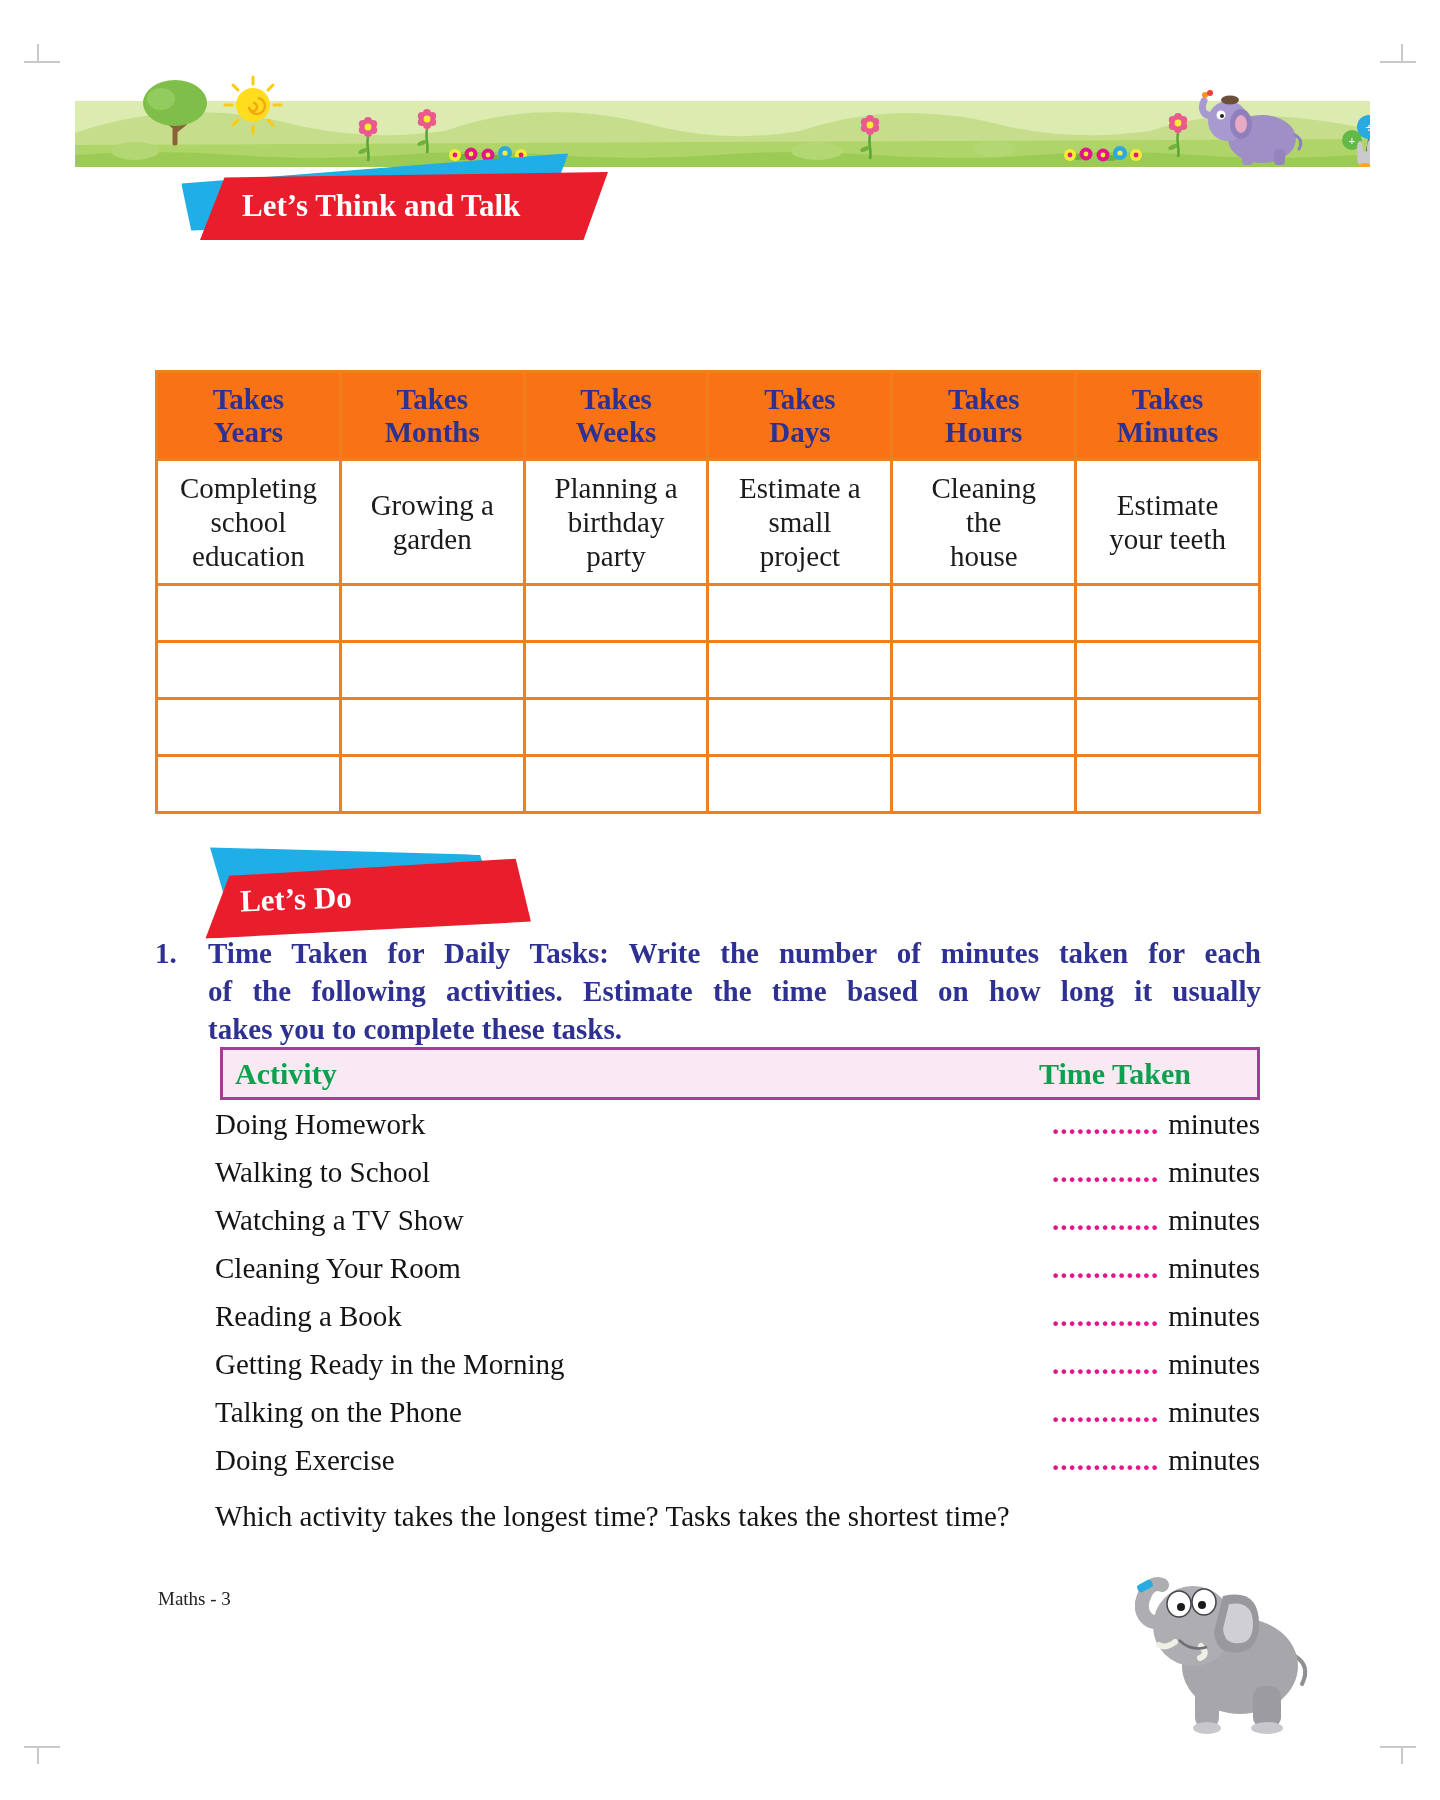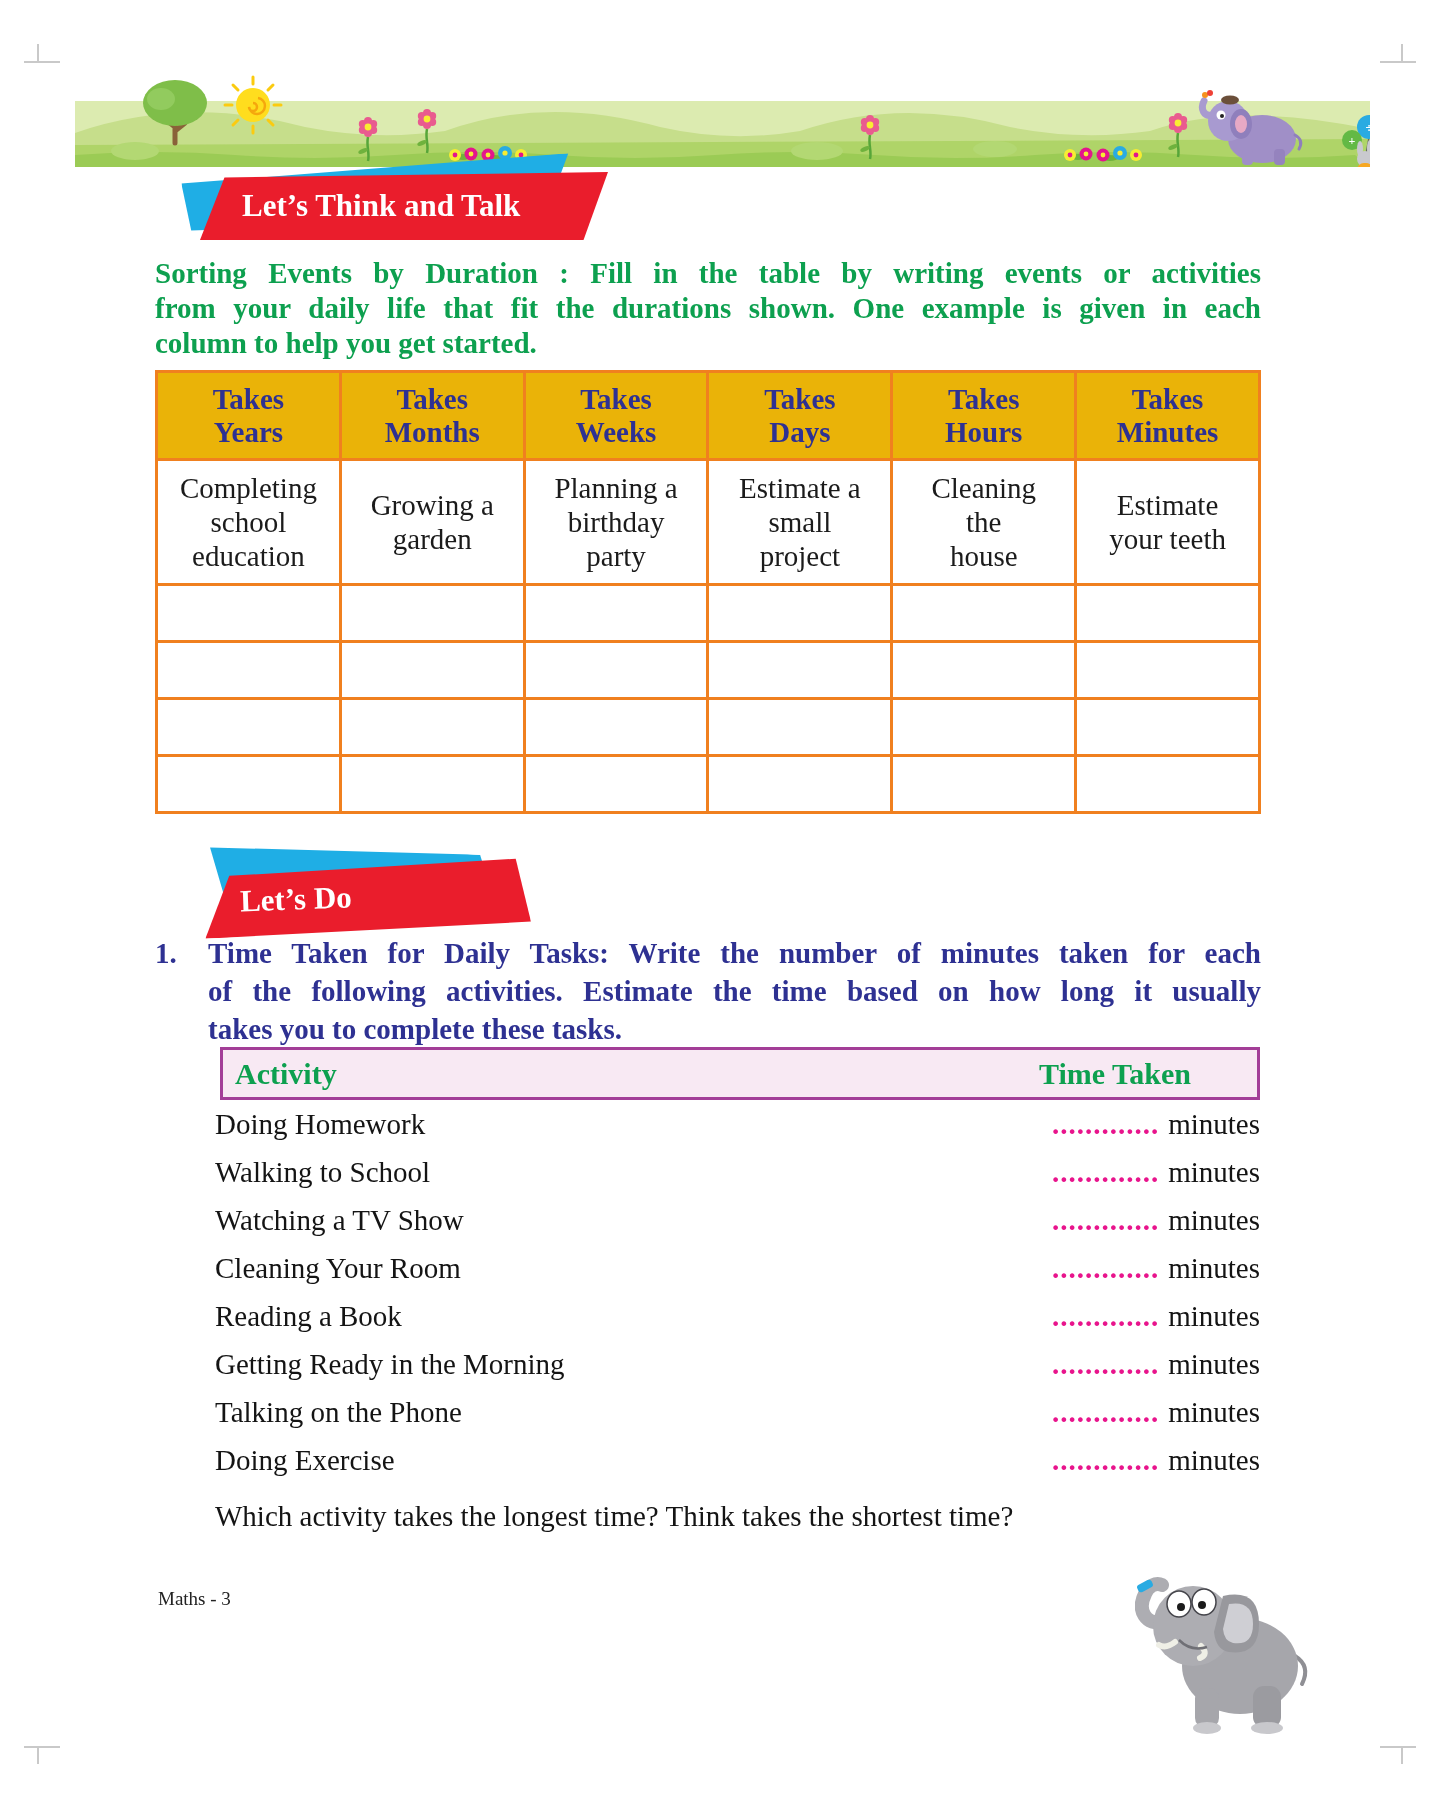--- a/index.html
+++ b/index.html
@@ -32,21 +32,21 @@
   
   .intro { position:absolute; left:155px; top:256px; width:1106px;
            color:#0DA04F; font-weight:bold; font-size:29px; line-height:35px; }
   .jline { text-align:justify; text-align-last:justify; }
   .jline.last { text-align-last:left; }
   
   .dtable { position:absolute; left:155px; top:370px; width:1106px;
             border-collapse:collapse; table-layout:fixed; }
   .dtable th, .dtable td { border:3px solid #F0801F; text-align:center;
             vertical-align:middle; white-space:pre-line; padding:0 18px; }
-  .dtable th { background:#eab308; color:#2E3192; font-size:29px;
+  .dtable th { background:#f97316; color:#2E3192; font-size:29px;
                line-height:33px; height:85px; font-weight:bold; }
   .dtable td.example { height:122px; color:#1b1b1b; font-size:29px; line-height:34px;
                font-weight:normal; background:#ffffff; }
   .dtable td.empty { height:54px; background:#ffffff; }
   
   .task { position:absolute; left:155px; top:934px; width:1106px; display:flex;
           color:#2E3192; font-weight:bold; font-size:29px; line-height:38px; }
   .task .num { width:53px; flex:none; }
   .task .body { width:1053px; }
   
@@ -178,25 +178,20 @@
     </svg>
   </div>
 
   <div class="badge badge1">
     <div class="blue-layer"></div>
     <div class="red-layer">
       <span>Let’s Think and Talk</span>
     </div>
   </div>
 
-  <div class="intro">
-    <div class="jline">Sorting Events by Duration : Fill in the table by writing events or activities</div>
-    <div class="jline">from your daily life that fit the durations shown. One example is given in each</div>
-    <div class="jline last">column to help you get started.</div>
-  </div>
 
   <table class="dtable">
     <tbody>
         <tr>
       <th>Takes
 Years</th>
       <th>Takes
 Months</th>
       <th>Takes
 Weeks</th>
@@ -306,21 +301,21 @@
       <span class="answer"><span class="dots">.............</span><span class="unit">minutes</span></span>
     </div>
     <div class="trow">
       <span>Talking on the Phone</span>
       <span class="answer"><span class="dots">.............</span><span class="unit">minutes</span></span>
     </div>
     <div class="trow">
       <span>Doing Exercise</span>
       <span class="answer"><span class="dots">.............</span><span class="unit">minutes</span></span>
     </div>
-    <div class="question">Which activity takes the longest time? Think takes the shortest time?</div>
+    <div class="question">Which activity takes the longest time? Tasks takes the shortest time?</div>
   </div>
 
   <div class="book-label">Maths - 3</div>
 
 
   <div class="elephant2">
     <svg width="185" height="200" viewBox="0 0 185 200">
       <path d="M160,118 q16,10 7,28" stroke="#8F8F94" stroke-width="4" fill="none" stroke-linecap="round"></path>
       <ellipse cx="105" cy="128" rx="58" ry="48" fill="#A6A6AB"></ellipse>
       <rect x="118" y="148" width="28" height="42" rx="11" fill="#9B9BA0"></rect>

